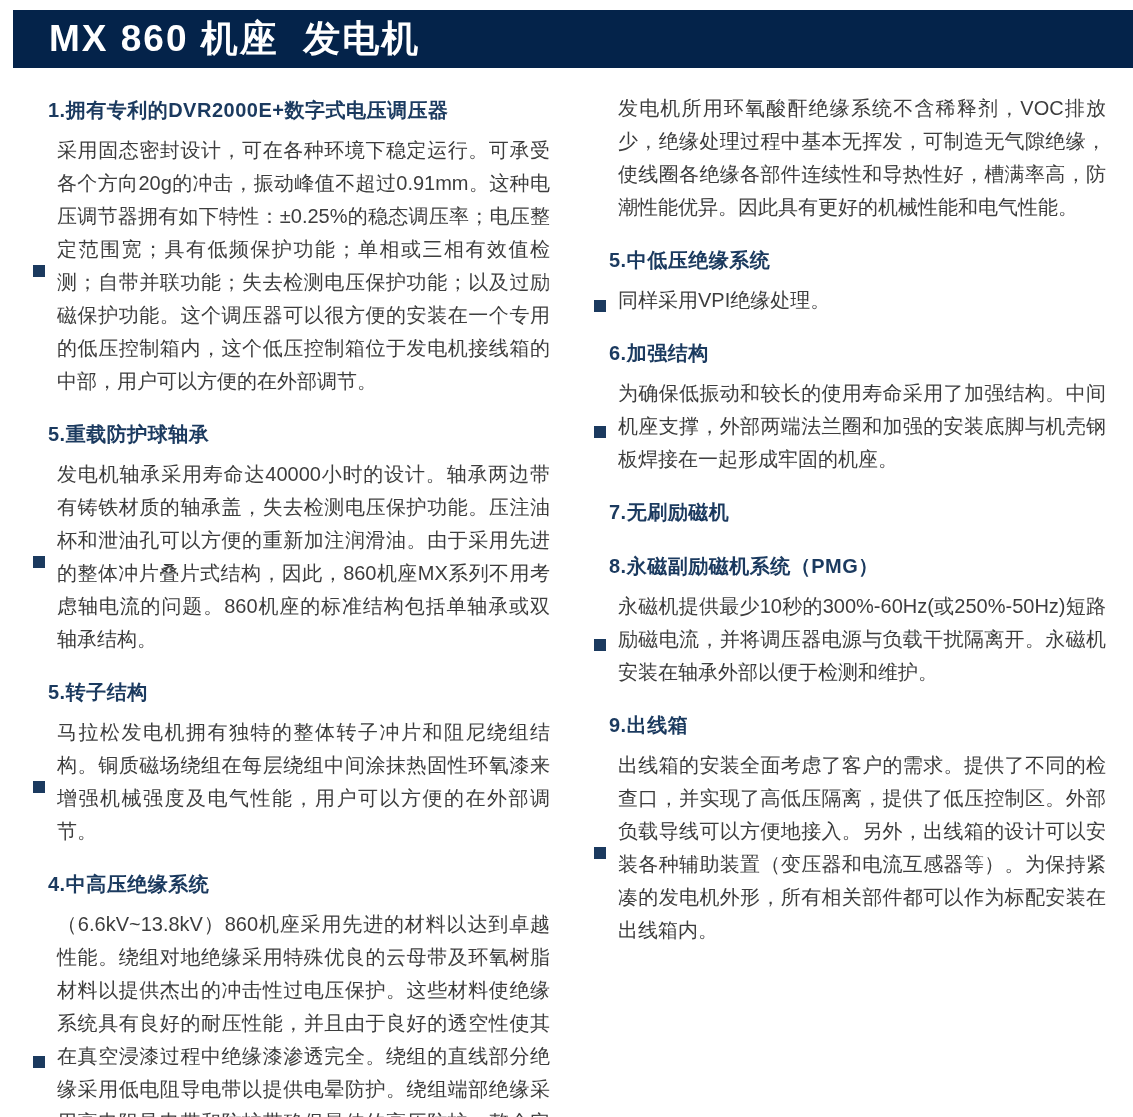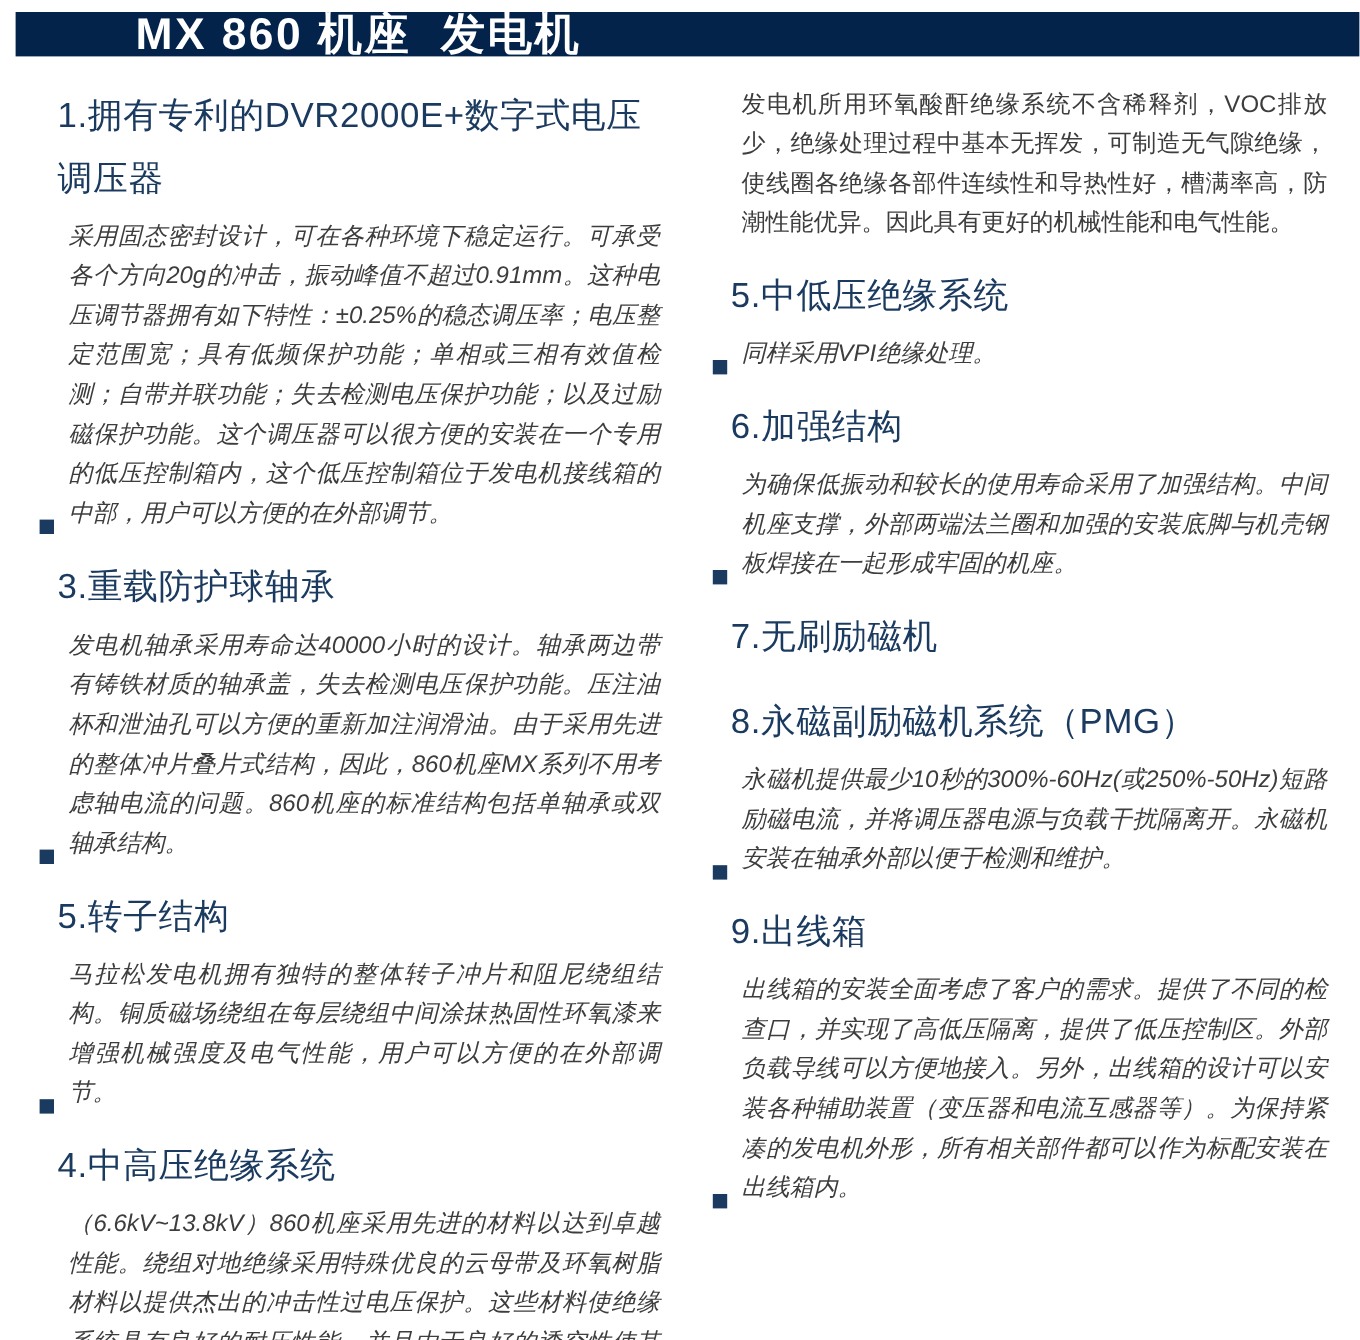--- a/index.html
+++ b/index.html
@@ -12,25 +12,25 @@
     height: 1117px;
     overflow: hidden;
     font-family: "Liberation Sans", "DejaVu Sans", sans-serif;
     --header-bg: #04234a;
     --heading-text: #1b3a5f;
     --body-text: #3d3d3d;
     --bullet: #1b3a5f;
   }
   .title-bar {
     margin: 10px 0 0 13px;
-    height: 37px;
+    height: 58px;
     background: var(--header-bg);
     display: flex;
     align-items: center;
-    padding-left: 100px;
+    padding-left: 36px;
     box-sizing: border-box;
   }
   .title-bar h1 {
     margin: 0;
     color: #ffffff;
     font-size: 37px;
     font-weight: 700;
     letter-spacing: 2px;
     white-space: pre;
   }
@@ -38,34 +38,33 @@
     display: flex;
     gap: 44px;
     margin: 24px 27px 0 33px;
   }
   .col {
     box-sizing: border-box;
   }
   .col.left  { width: 517px; flex: none; }
   .col.right { width: 512px; flex: none; }
   .sec-h {
-    font-size: 29px;
-    font-weight: 400;
+    font-size: 20px;
+    font-weight: 700;
     color: var(--heading-text);
     line-height: 1.8;
     margin: 18px 0 6px 0;
     padding-left: 15px;
     letter-spacing: 0.5px;
   }
   .sec:first-child .sec-h { margin-top: 0; }
   .col.right .intro { margin-bottom: 4px; }
   .li {
     display: flex;
-    align-items: flex-end;
-    font-style: italic;
+    align-items: center;
   }
   .sq {
     flex: none;
     width: 12px;
     height: 12px;
     margin-top: 10px;
     margin-right: 12px;
     background: var(--bullet);
   }
   .bt, .intro {
@@ -94,21 +93,21 @@
 
       <div class="sec">
         <h2 class="sec-h">1.拥有专利的DVR2000E+数字式电压调压器</h2>
         <div class="li">
           <span class="sq"></span>
           <p class="bt">采用固态密封设计，可在各种环境下稳定运行。可承受各个方向20g的冲击，振动峰值不超过0.91mm。这种电压调节器拥有如下特性：±0.25%的稳态调压率；电压整定范围宽；具有低频保护功能；单相或三相有效值检测；自带并联功能；失去检测电压保护功能；以及过励磁保护功能。这个调压器可以很方便的安装在一个专用的低压控制箱内，这个低压控制箱位于发电机接线箱的中部，用户可以方便的在外部调节。</p>
         </div>
       </div>
 
       <div class="sec">
-        <h2 class="sec-h">3.重载防护球轴承</h2>
+        <h2 class="sec-h">5.重载防护球轴承</h2>
         <div class="li">
           <span class="sq"></span>
           <p class="bt">发电机轴承采用寿命达40000小时的设计。轴承两边带有铸铁材质的轴承盖，失去检测电压保护功能。压注油杯和泄油孔可以方便的重新加注润滑油。由于采用先进的整体冲片叠片式结构，因此，860机座MX系列不用考虑轴电流的问题。860机座的标准结构包括单轴承或双轴承结构。</p>
         </div>
       </div>
 
       <div class="sec">
         <h2 class="sec-h">5.转子结构</h2>
         <div class="li">
           <span class="sq"></span>

